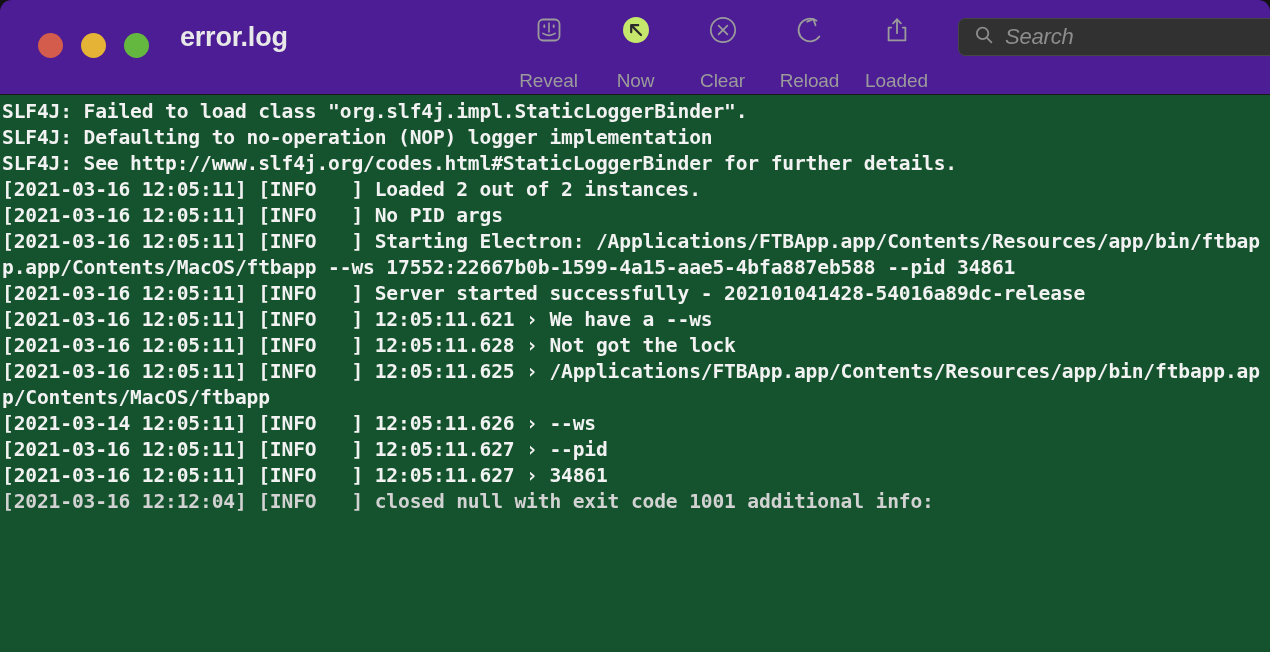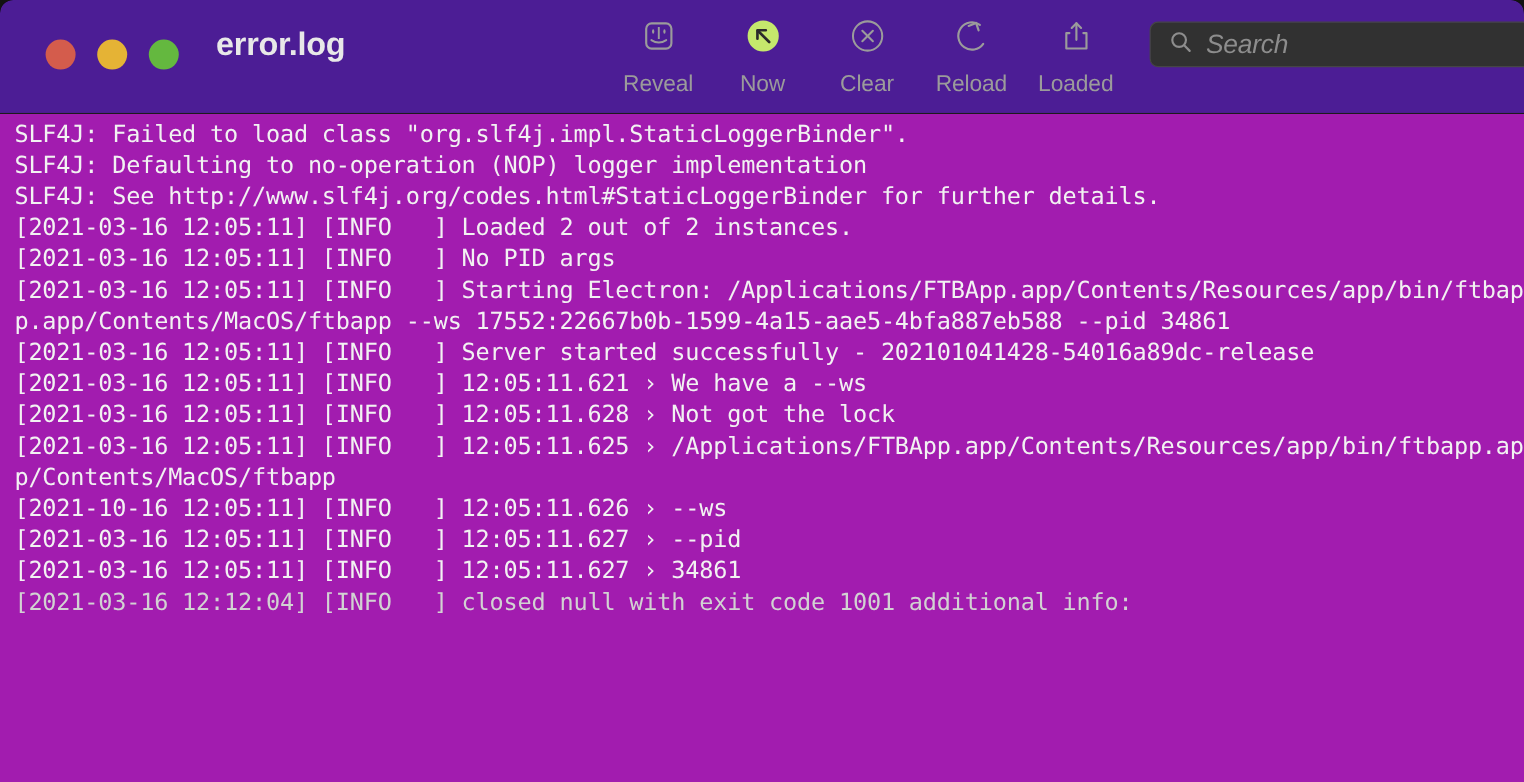--- a/index.html
+++ b/index.html
@@ -71,21 +71,21 @@
     top: 12px;
     display: flex;
     align-items: flex-start;
     gap: 0px;
   }
   .tool-item {
     width: 87px;
     display: flex;
     flex-direction: column;
     align-items: center;
-    gap: 12px;
+    gap: 22px;
     cursor: default;
   }
   .tool-icon {
     height: 36px;
     display: flex;
     align-items: center;
     justify-content: center;
   }
   .tool-label {
     font-size: 19px;
@@ -116,24 +116,25 @@
     font-style: italic;
   }
 
   
   #log {
     position: absolute;
     top: 95px;
     left: 0;
     right: 0;
     bottom: 0;
-    background: #a21caf;
-    padding: 4px 0 0 12px;
+    background: #14532d;
+    padding: 4px 0 0 2px;
     box-sizing: border-box;
     overflow: hidden;
+    font-weight: bold;
   }
   .log-line {
     font-family: "DejaVu Sans Mono", "Liberation Mono", monospace;
     font-size: 19.6px;
     line-height: 26px;
     color: #f2f2f2;
     white-space: pre-wrap;
     word-break: break-all;
     letter-spacing: -0.15px;
   }
@@ -232,19 +233,19 @@
       <div class="log-line">SLF4J: Failed to load class "org.slf4j.impl.StaticLoggerBinder".</div>
       <div class="log-line">SLF4J: Defaulting to no-operation (NOP) logger implementation</div>
       <div class="log-line">SLF4J: See http://www.slf4j.org/codes.html#StaticLoggerBinder for further details.</div>
       <div class="log-line">[2021-03-16 12:05:11] [INFO   ] Loaded 2 out of 2 instances.</div>
       <div class="log-line">[2021-03-16 12:05:11] [INFO   ] No PID args</div>
       <div class="log-line">[2021-03-16 12:05:11] [INFO   ] Starting Electron: /Applications/FTBApp.app/Contents/Resources/app/bin/ftbapp.app/Contents/MacOS/ftbapp --ws 17552:22667b0b-1599-4a15-aae5-4bfa887eb588 --pid 34861</div>
       <div class="log-line">[2021-03-16 12:05:11] [INFO   ] Server started successfully - 202101041428-54016a89dc-release</div>
       <div class="log-line">[2021-03-16 12:05:11] [INFO   ] 12:05:11.621 › We have a --ws</div>
       <div class="log-line">[2021-03-16 12:05:11] [INFO   ] 12:05:11.628 › Not got the lock</div>
       <div class="log-line">[2021-03-16 12:05:11] [INFO   ] 12:05:11.625 › /Applications/FTBApp.app/Contents/Resources/app/bin/ftbapp.app/Contents/MacOS/ftbapp</div>
-      <div class="log-line">[2021-10-16 12:05:11] [INFO   ] 12:05:11.626 › --ws</div>
+      <div class="log-line">[2021-03-14 12:05:11] [INFO   ] 12:05:11.626 › --ws</div>
       <div class="log-line">[2021-03-16 12:05:11] [INFO   ] 12:05:11.627 › --pid</div>
       <div class="log-line">[2021-03-16 12:05:11] [INFO   ] 12:05:11.627 › 34861</div>
       <div class="log-line dim">[2021-03-16 12:12:04] [INFO   ] closed null with exit code 1001 additional info:</div>
     </div>
 
 </div>
 
 </body></html>

